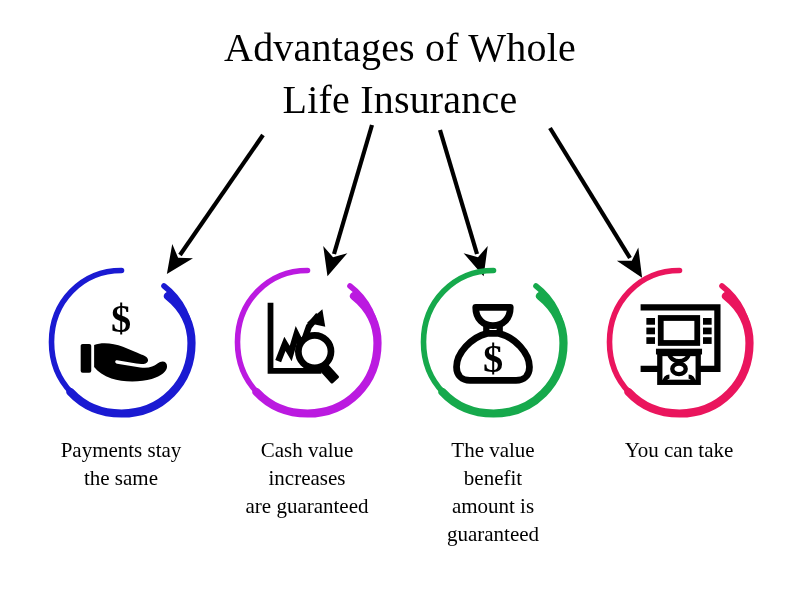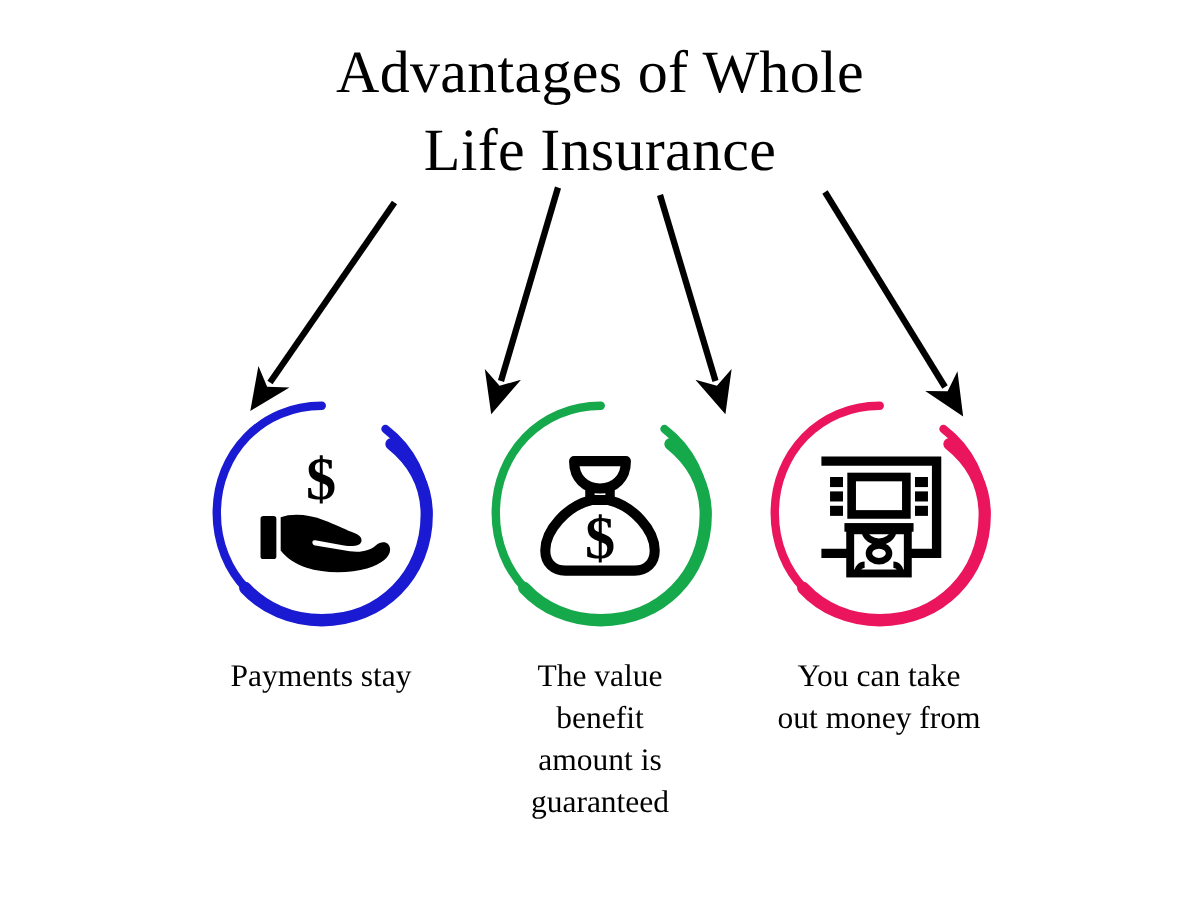--- a/index.html
+++ b/index.html
@@ -147,23 +147,49 @@
             <path d="M22,53 C30,50 42,51 52,55 C60,58 66,61 71,63
                      C76,64.5 79,67 78,70 C77,73 72,73.5 66,72.5
                      L46,69 C44.8,68.8 44,69.4 44,70.5 C44,71.6 44.8,72.4 46,72.6
                      L70,76.5 C78,77.6 84,76 88,72.5 C92.5,68.6 98,70 98,75.5
                      C98,80.5 92,85.5 82,88.5 C70,92 52,92 40,88 C32,85.4 26,81 22,76 Z" fill="#000000"></path>
           </svg>
         </div>
       </div>
       <div class="caption">
         <span class="cap-line">Payments stay</span>
-      </div>
-    </div>
-
+        <span class="cap-line">the same</span>
+      </div>
+    </div>
+
+    <div class="column">
+      <div class="badge">
+        <svg viewBox="0 0 160 160">
+          <path d="M80.5,8.5 C40.5,8.5 10.5,40 10.5,80 C10.5,120 40.5,151.5 80.5,151.5 C120.5,151.5 150.5,120 150.5,80 C150.5,57 140,37 123,24" fill="none" stroke="#bb1ae0" stroke-width="5.6" stroke-linecap="round"></path>
+          <path d="M127,34 C142,46 150.5,62.5 150.5,81 C150.5,121 120.5,151.5 80.5,151.5 C60,151.5 42,143.5 29.5,130" fill="none" stroke="#bb1ae0" stroke-width="8.2" stroke-linecap="round"></path>
+        </svg>
+        <div class="icon-holder">
+          <svg viewBox="0 0 100 100">
+
+            <path d="M12,12 L12,80 L62,80" fill="none" stroke="#000000" stroke-width="6" stroke-linecap="square"></path>
+
+            <path d="M20,70 L27,52 L33,62 L39,42 L45,54 L52,34 L62,22" fill="none" stroke="#000000" stroke-width="6.5" stroke-linejoin="miter" stroke-linecap="butt"></path>
+            <path d="M66,16 L69,34 L50,30 Z" fill="#000000"></path>
+
+            <circle cx="58" cy="60" r="17" fill="#ffffff" stroke="#000000" stroke-width="7"></circle>
+            <rect x="67" y="71" width="11" height="22" rx="1.5" fill="#000000" transform="rotate(-42 72.5 82)"></rect>
+          </svg>
+        </div>
+      </div>
+      <div class="caption">
+        <span class="cap-line">Cash value</span>
+        <span class="cap-line">increases</span>
+        <span class="cap-line">are guaranteed</span>
+      </div>
+    </div>
 
     <div class="column">
       <div class="badge">
         <svg viewBox="0 0 160 160">
           <path d="M80.5,8.5 C40.5,8.5 10.5,40 10.5,80 C10.5,120 40.5,151.5 80.5,151.5 C120.5,151.5 150.5,120 150.5,80 C150.5,57 140,37 123,24" fill="none" stroke="#16a94c" stroke-width="5.6" stroke-linecap="round"></path>
           <path d="M127,34 C142,46 150.5,62.5 150.5,81 C150.5,121 120.5,151.5 80.5,151.5 C60,151.5 42,143.5 29.5,130" fill="none" stroke="#16a94c" stroke-width="8.2" stroke-linecap="round"></path>
         </svg>
         <div class="icon-holder">
           <svg viewBox="0 0 100 100">
 
@@ -211,18 +237,17 @@
 
             <rect x="30" y="62" width="40" height="30" fill="#ffffff" stroke="#000000" stroke-width="5.5"></rect>
             <ellipse cx="50" cy="78" rx="7" ry="5.5" fill="none" stroke="#000000" stroke-width="4.5"></ellipse>
             <path d="M40,62 C40,67 45.5,70 50,70 C54.5,70 60,67 60,62" fill="none" stroke="#000000" stroke-width="4.5"></path>
             <path d="M35,92 C35,88 37.5,86 40,86 M65,92 C65,88 62.5,86 60,86" fill="none" stroke="#000000" stroke-width="4.5"></path>
           </svg>
         </div>
       </div>
       <div class="caption">
         <span class="cap-line">You can take</span>
-        <span class="cap-line">out money from</span>
       </div>
     </div>
 
   </div>
 </div>
 
 </body></html>

